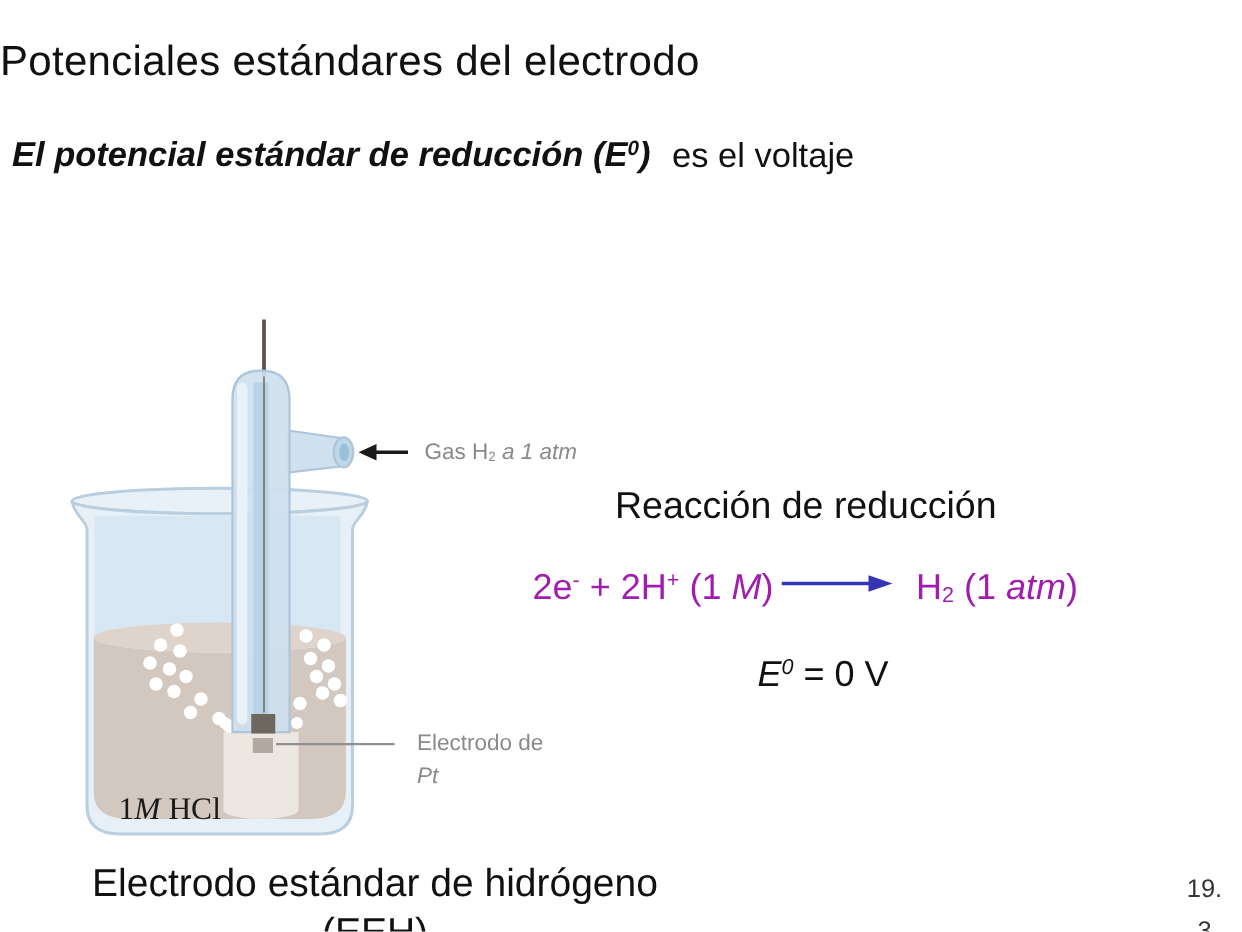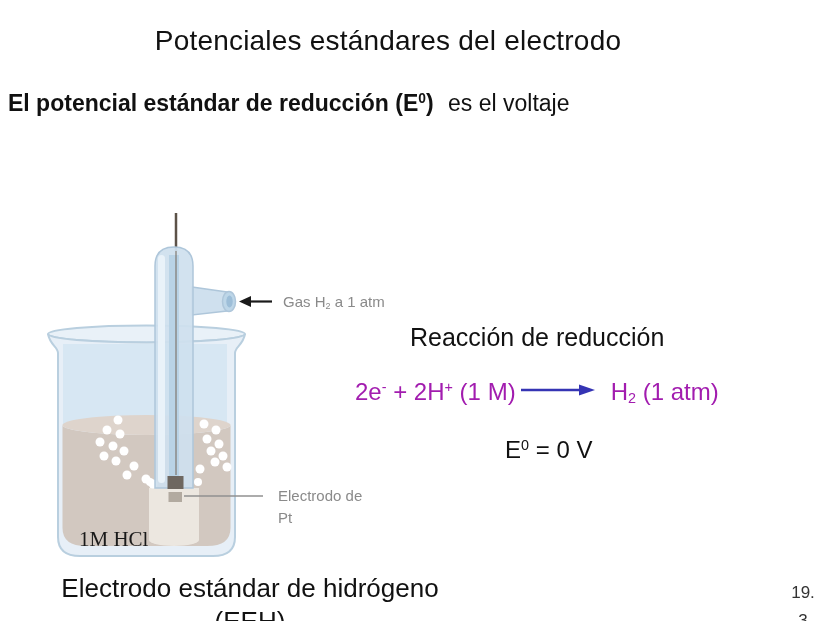--- a/index.html
+++ b/index.html
@@ -8,36 +8,35 @@
     position: relative;
     overflow: hidden;
     background: #ffffff;
     font-family: "Liberation Sans", sans-serif;
     color: #111111;
   }
   .abs { position: absolute; }
 
   .slide-title {
     left: 0; top: 25px; width: 776px;
-    text-align: center;
     font-size: 28px;
     letter-spacing: 0.2px;
   }
 
   .intro {
     left: 8px; top: 84px; width: 720px;
     font-size: 23px; line-height: 30px;
   }
-  .bi { font-weight: bold; }
+  .bi { font-weight: bold; font-style: italic; }
   .b  { font-weight: bold; }
   .gap-left { margin-left: 8px; }
 
   .sup { font-size: 0.6em; vertical-align: 0.55em; }
   .sub { font-size: 0.6em; vertical-align: -0.18em; }
-  .it  { }
+  .it  { font-style: italic; }
 
   .diagram-svg { left: 30px; top: 195px; width: 320px; height: 380px; }
 
   .gray-label {
     color: #8a8a8a;
     font-size: 15px;
     line-height: 22px;
   }
   .gas-label { left: 283px; top: 291px; }
   .electrode-label { left: 278px; top: 485px; }

